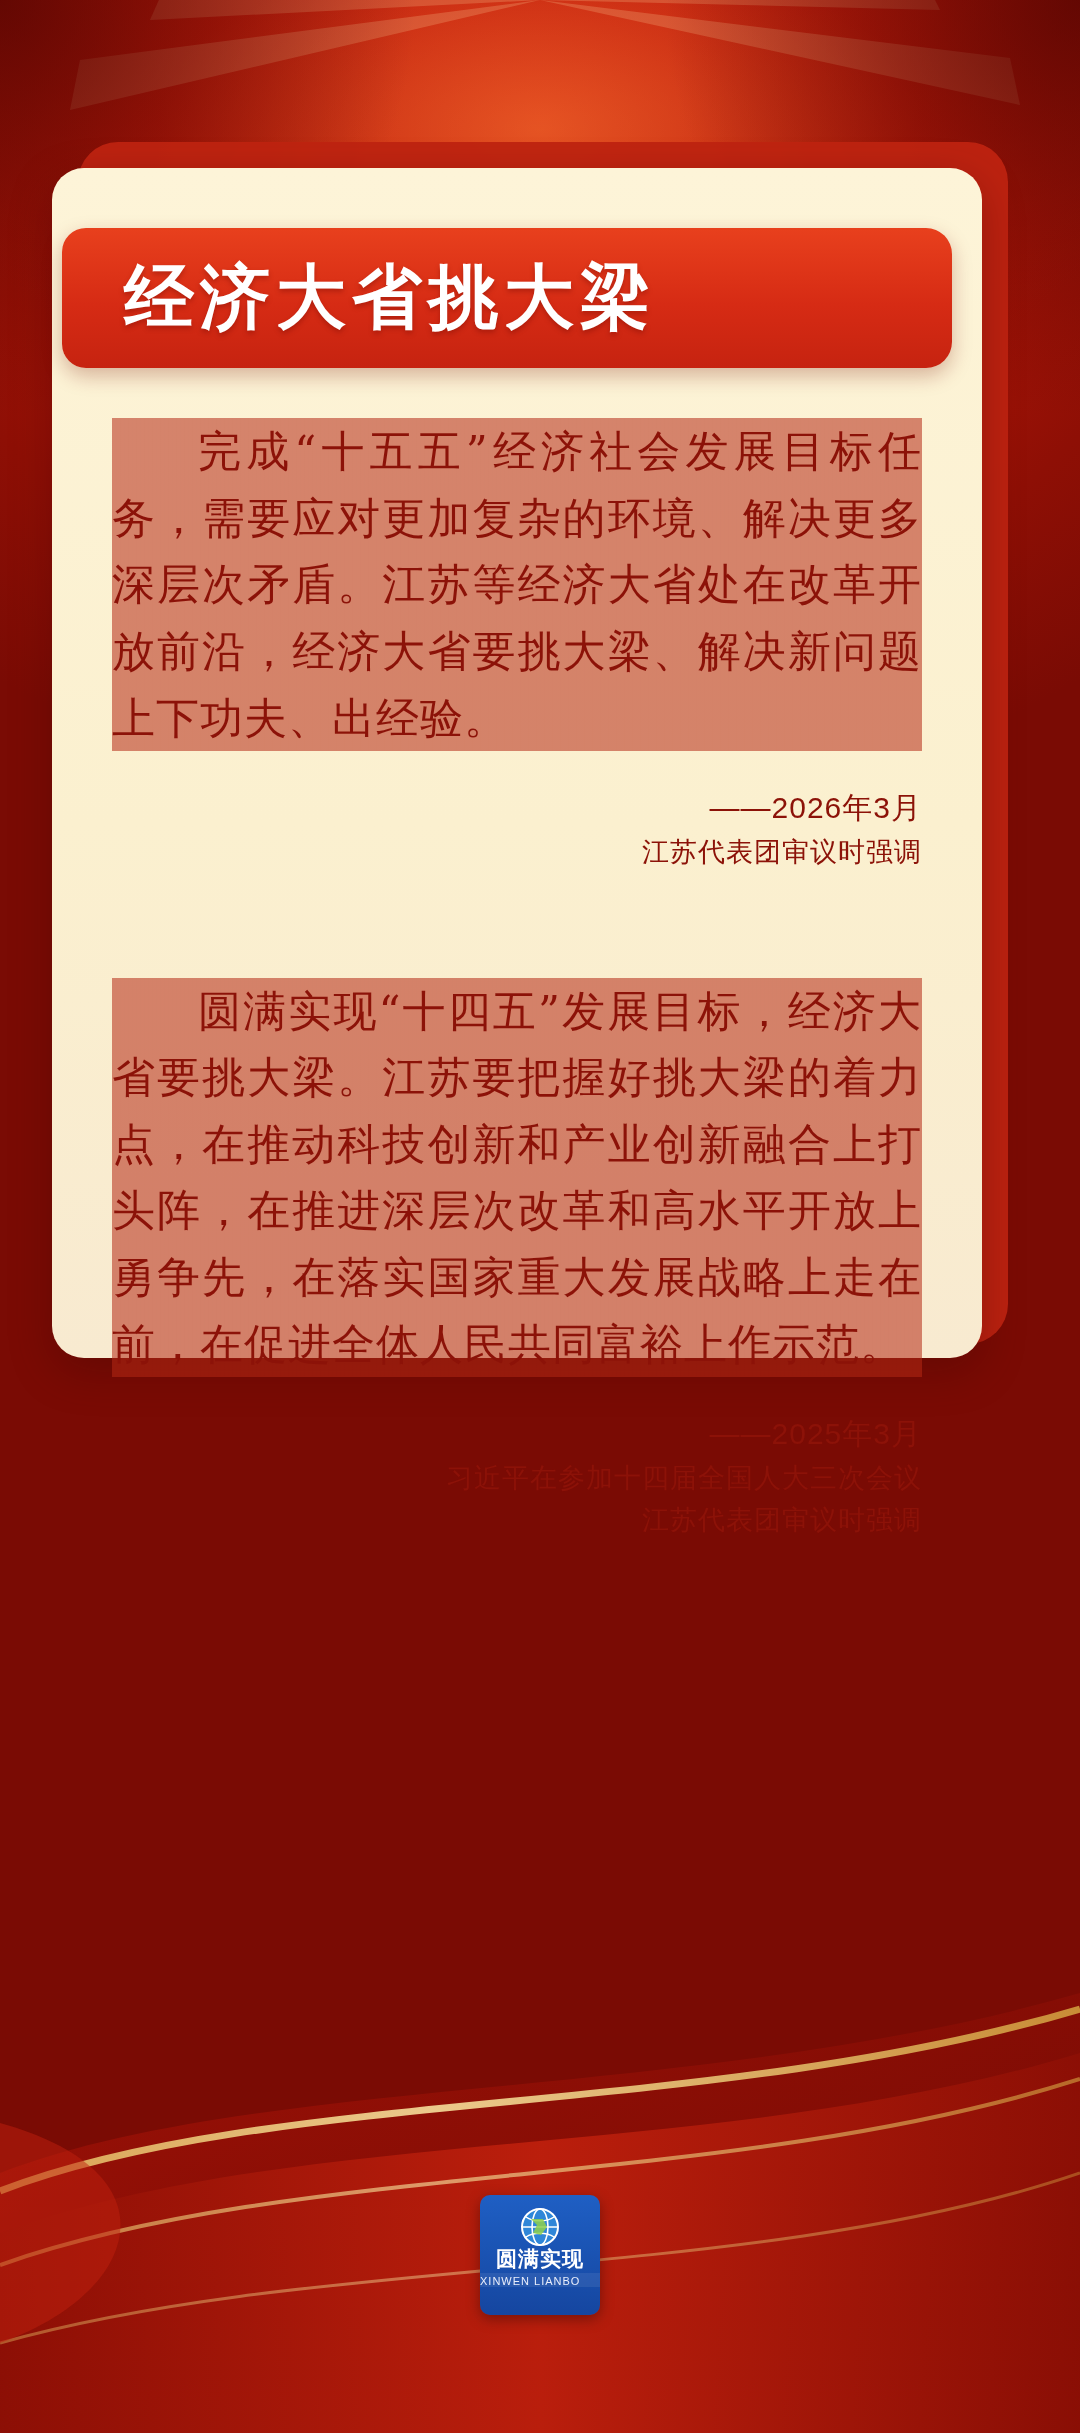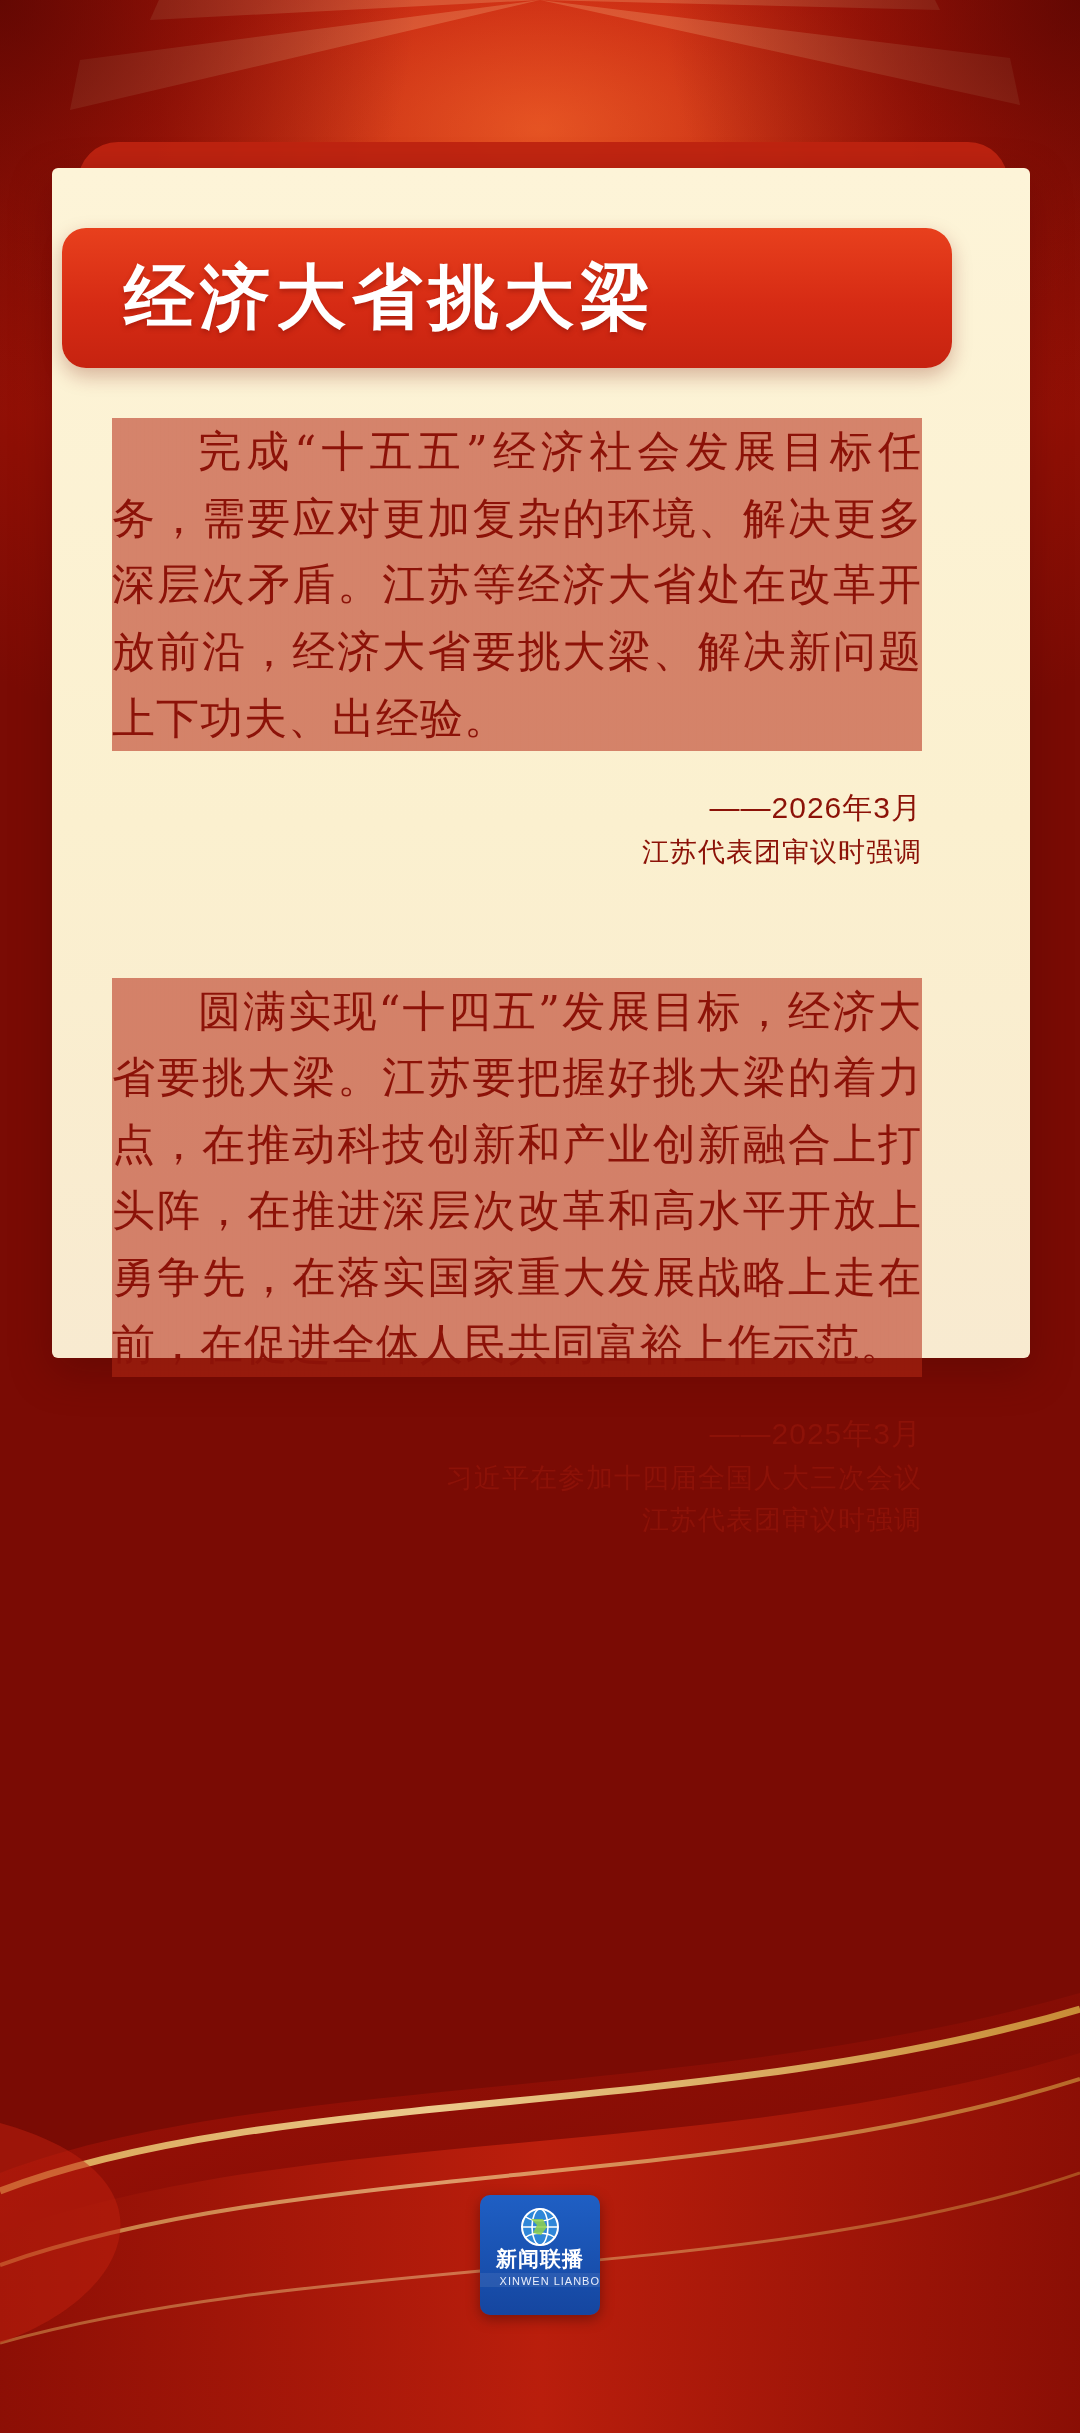--- a/index.html
+++ b/index.html
@@ -92,24 +92,23 @@
     border-radius: 40px;
     opacity: 0.95;
   }
   .card {
     position: absolute;
     left: 52px;
     top: 168px;
     width: 930px;
     height: 1190px;
     background: linear-gradient(180deg, #fdf4d8 0%, #fbf0cf 55%, #f8ead0 100%);
-    border-radius: 6px;
+    border-radius: 32px;
     box-shadow: 0 14px 40px rgba(70,6,2,0.35);
     overflow: visible;
-    padding-left: 48px;
   }
 
   
   .title-ribbon {
     position: absolute;
     left: 10px;
     top: 60px;
     width: 890px;
     height: 140px;
     background: linear-gradient(180deg, #e8401d 0%, #d62b14 55%, #c62310 100%);
@@ -204,21 +203,21 @@
   .footer-logo .fl-en {
     color: #e8eefc;
     font-size: 11px;
     letter-spacing: 1px;
     font-family: "Liberation Sans", sans-serif;
     margin-top: 2px;
   }
   .fl-band {
     width: 100%;
     background: rgba(255,255,255,0.08);
-    text-align: right;
+    text-align: left;
   }
 </style>
 </head>
 <body>
 
 <div class="poster">
 
   <div class="glow-top"></div>
 
   <svg class="rays" viewBox="0 0 1100 600">
@@ -299,19 +298,19 @@
 
   <div class="footer-logo">
     <svg class="globe" width="54" height="44" viewBox="0 0 54 44">
       <circle cx="27" cy="22" r="18" fill="#2f86d8" stroke="#ffffff" stroke-width="2"></circle>
       <ellipse cx="27" cy="22" rx="8" ry="18" fill="none" stroke="#ffffff" stroke-width="1.6"></ellipse>
       <line x1="9" y1="22" x2="45" y2="22" stroke="#ffffff" stroke-width="1.6"></line>
       <path d="M13 12 C20 17, 34 17, 41 12" fill="none" stroke="#ffffff" stroke-width="1.4"></path>
       <path d="M13 32 C20 27, 34 27, 41 32" fill="none" stroke="#ffffff" stroke-width="1.4"></path>
       <path d="M18 14 L24 20 L20 28 L28 30 L34 22 L30 14 Z" fill="#8fd04a" opacity="0.85"></path>
     </svg>
-    <div class="fl-cn">新闻联播</div>
+    <div class="fl-cn">圆满实现</div>
     <div class="fl-band">
       <div class="fl-en">XINWEN  LIANBO</div>
     </div>
   </div>
 
 </div>
 
 </body></html>

